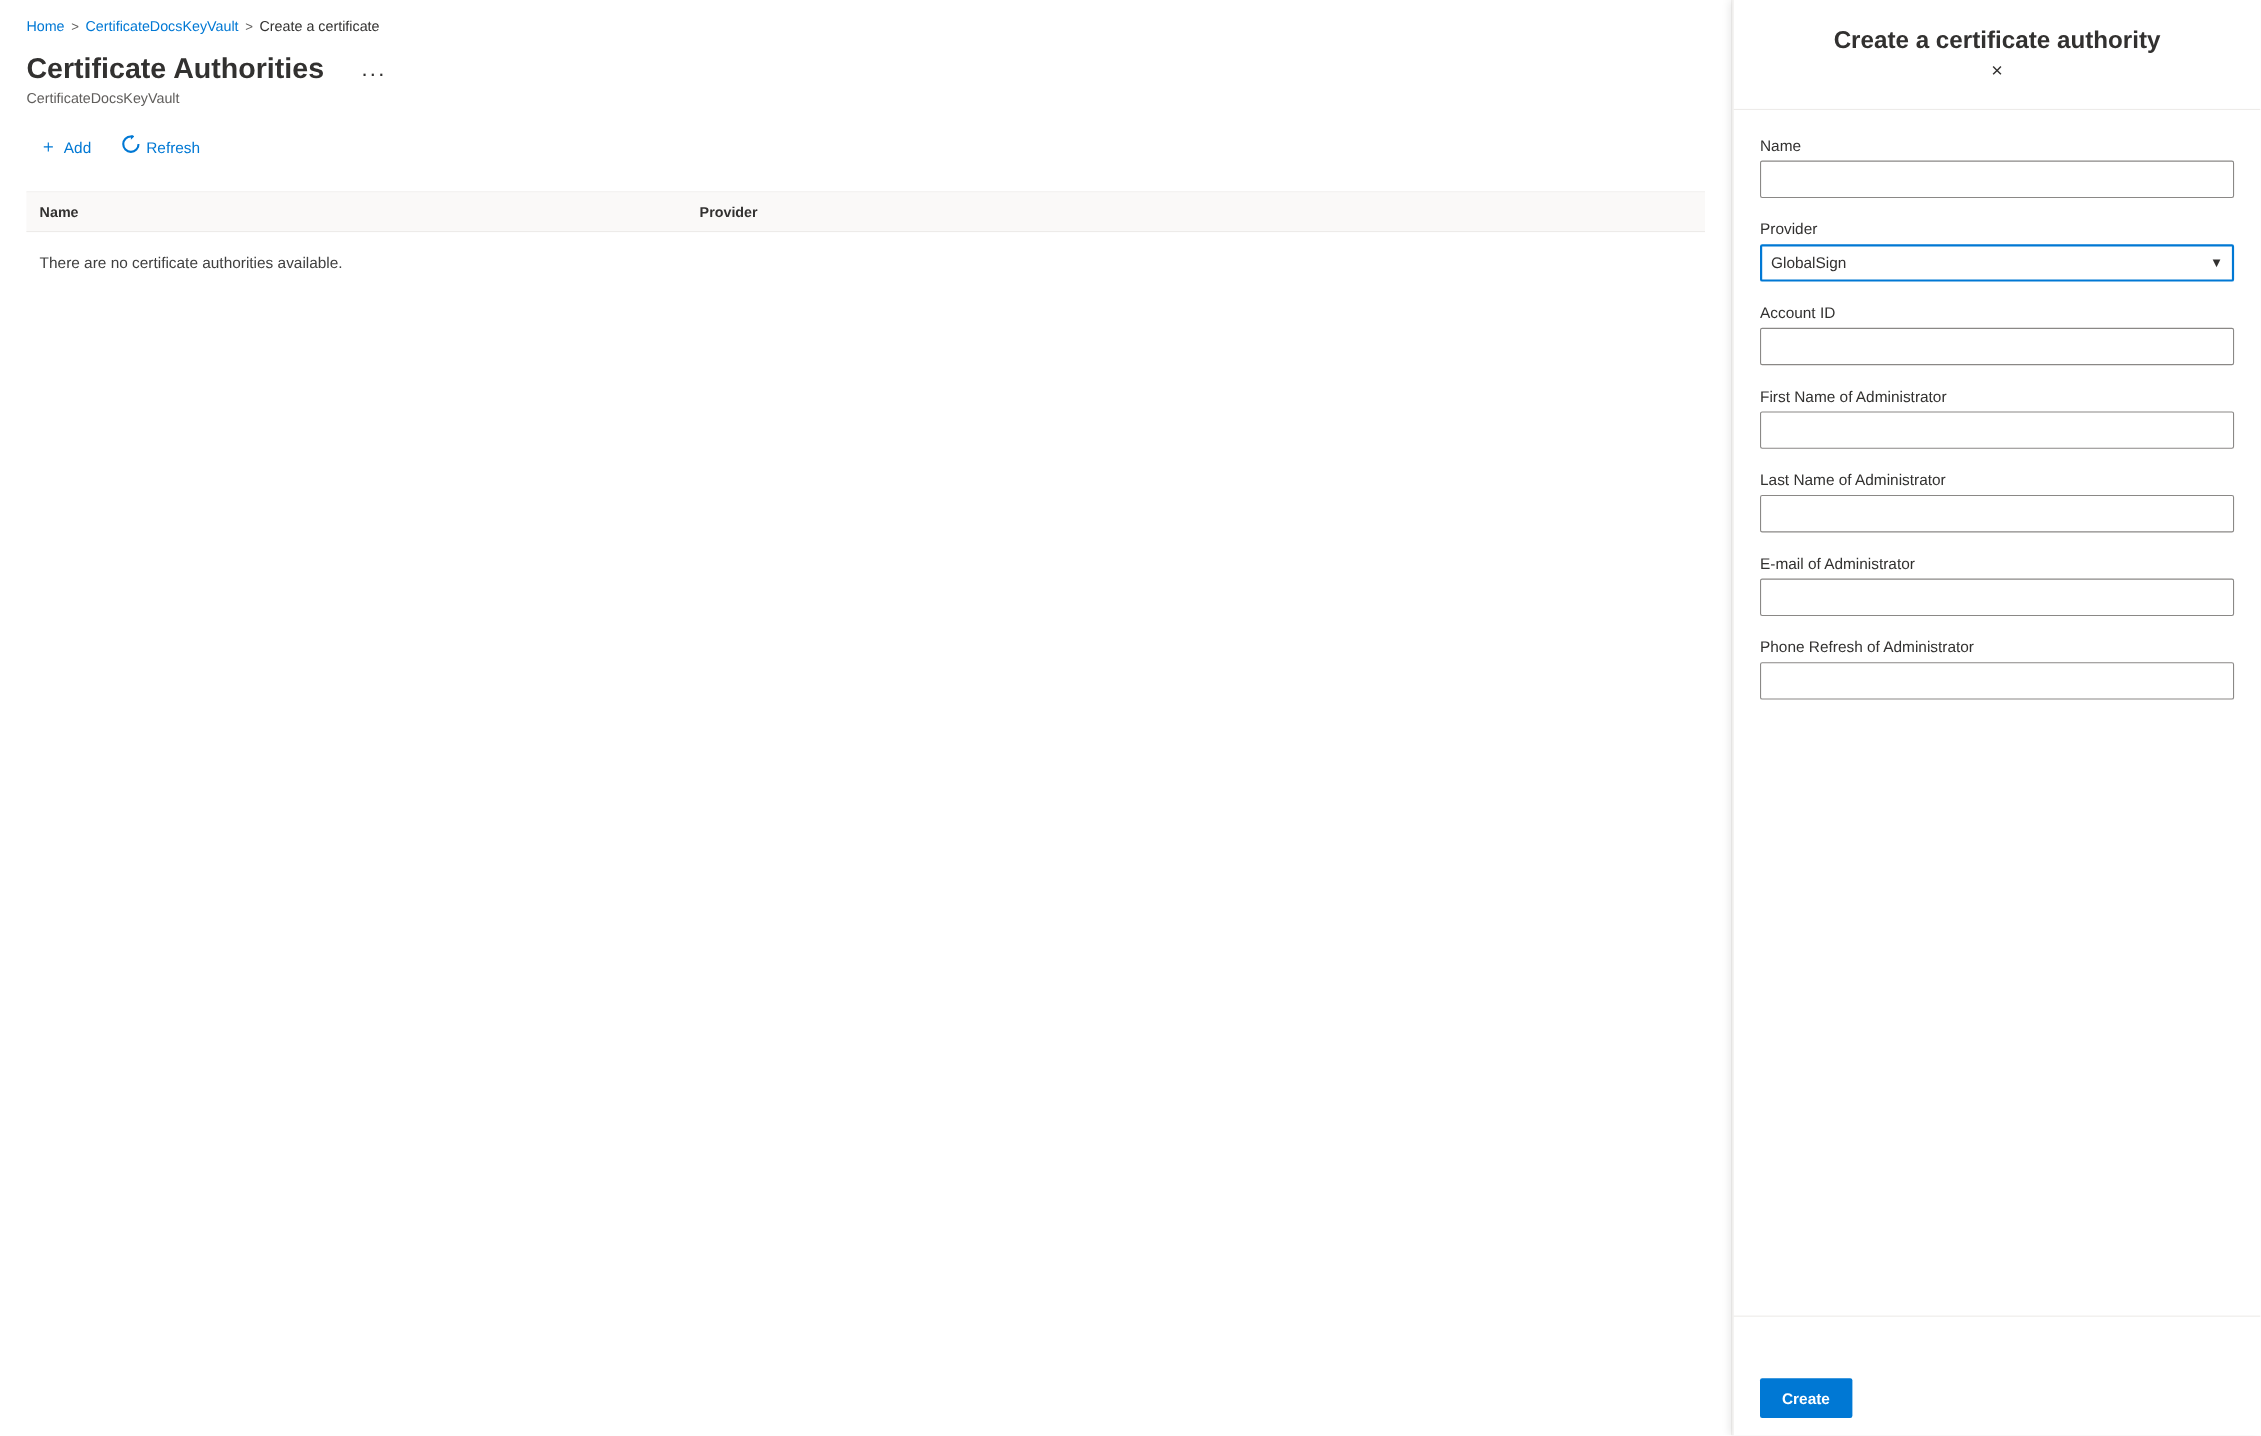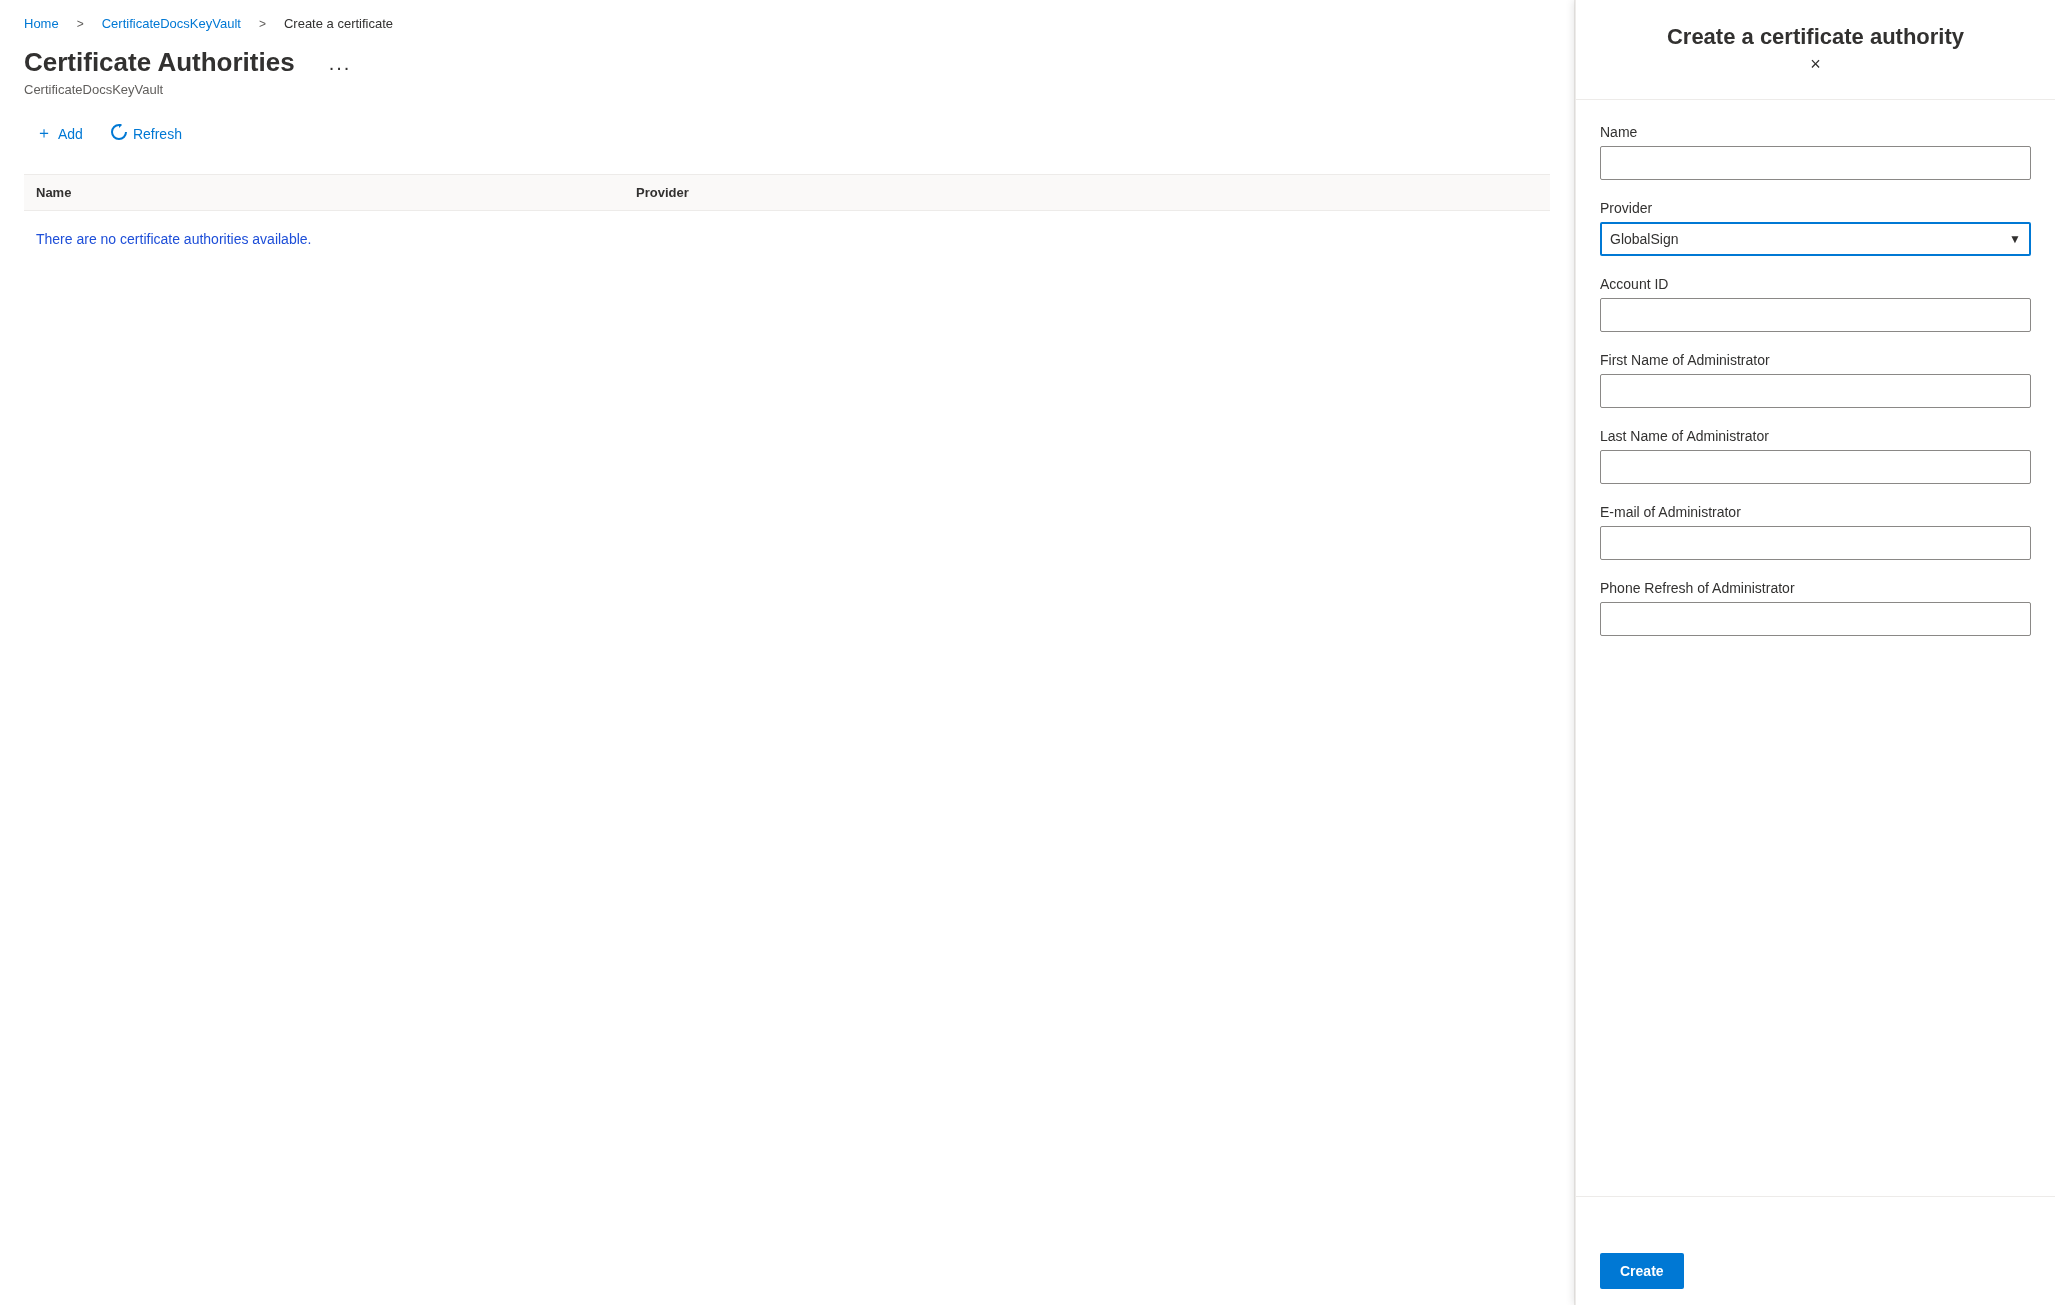--- a/index.html
+++ b/index.html
@@ -18,21 +18,21 @@
       flex: 1;
       padding: 16px 24px;
       overflow-y: auto;
       border-right: 1px solid #edebe9;
     }
 
     
     .breadcrumb {
       display: flex;
       align-items: center;
-      gap: 18px;
+      gap: 6px;
       margin-bottom: 16px;
       font-size: 13px;
     }
     .breadcrumb-link {
       color: #0078d4;
       cursor: pointer;
       text-decoration: none;
     }
     .breadcrumb-separator {
       color: #605e5c;
@@ -105,21 +105,21 @@
       font-weight: 600;
       font-size: 13px;
       color: #323130;
       background: #faf9f8;
     }
     .col-name { flex: 0 0 600px; }
     .col-provider { flex: 1; }
     .empty-state {
       padding: 20px 12px;
       font-size: 14px;
-      color: #1d4ed8;
+      color: #404040;
     }
 
     
     .right-panel {
       width: 480px;
       background: #ffffff;
       border-left: 1px solid #edebe9;
       display: flex;
       flex-direction: column;
       box-shadow: -2px 0 8px rgba(0,0,0,0.1);

